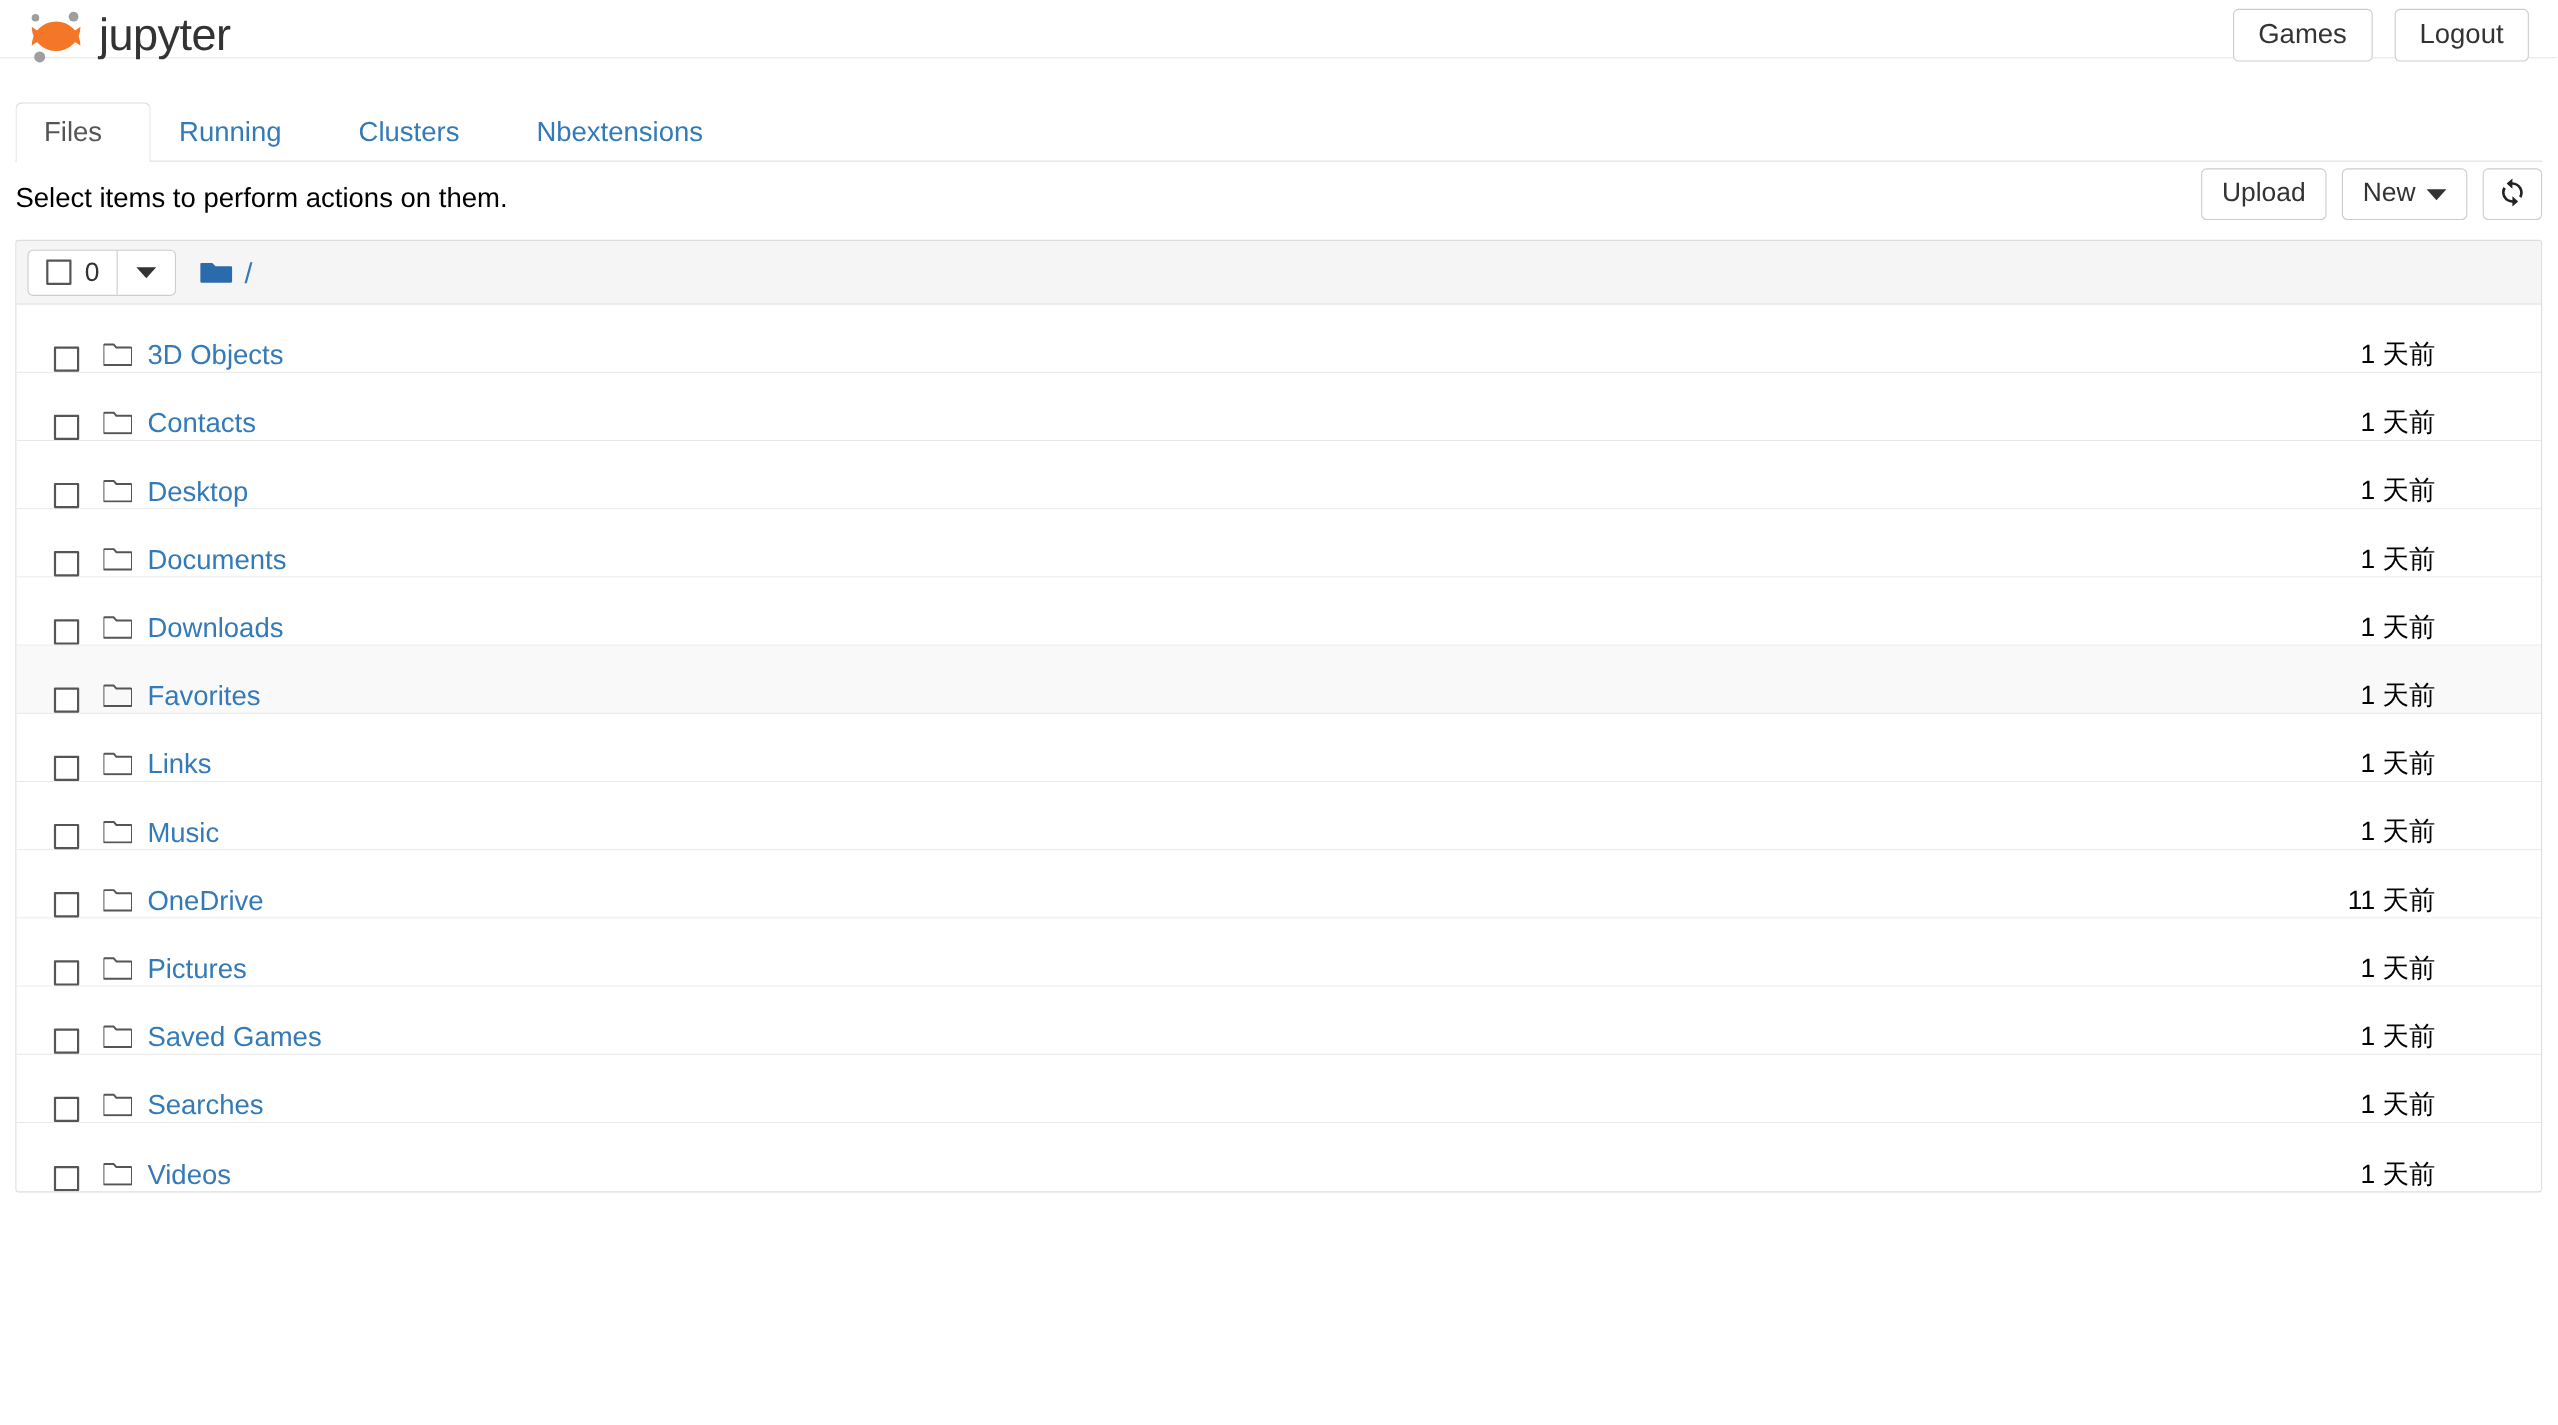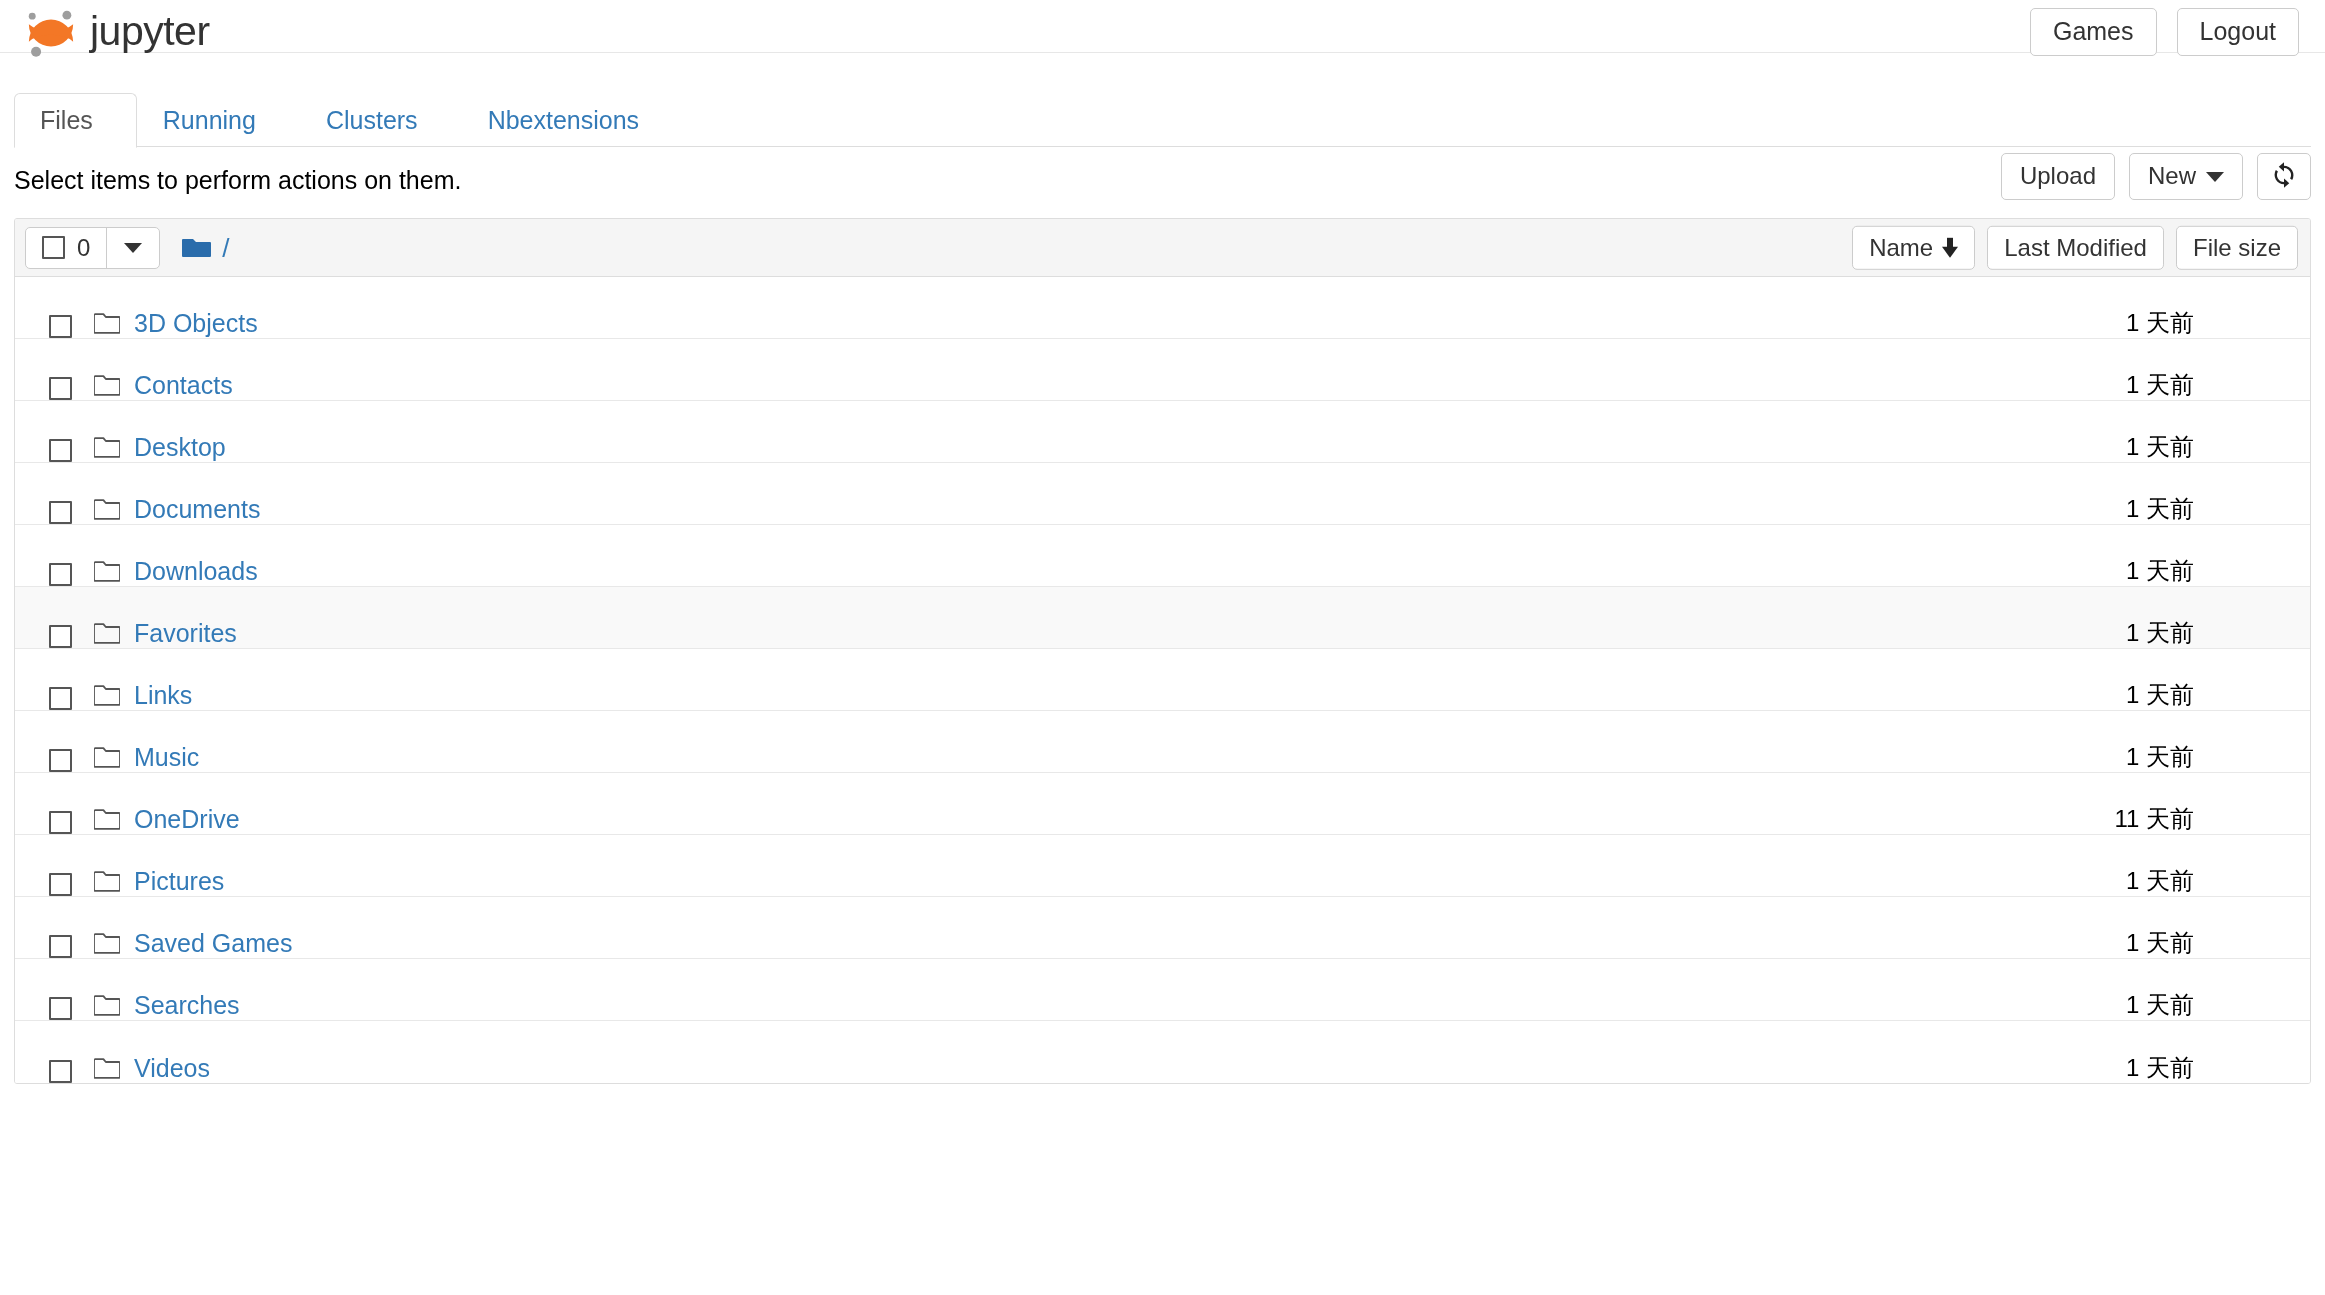--- a/index.html
+++ b/index.html
@@ -280,21 +280,21 @@
   .row-name {
     margin-left: 14px;
     font-size: 25px;
     color: #337ab7;
     cursor: pointer;
     line-height: 1.2;
     text-decoration: none;
   }
   .row-modified {
     position: absolute;
-    right: 116px;
+    right: 96px;
     font-size: 24px;
     color: #000000;
     line-height: 1.2;
     white-space: nowrap;
   }
 </style>
 </head>
 <body>
 
 <div class="header">
@@ -362,32 +362,20 @@
 
     <div class="breadcrumb">
       <span>
         <svg class="folder-solid" width="30" height="24" viewBox="0 0 30 24" xmlns="http://www.w3.org/2000/svg">
           <path d="M1,3 h10 l3,3 h14 a1,1 0 0 1 1,1 v13 a1,1 0 0 1 -1,1 h-27 a1,1 0 0 1 -1,-1 v-16 a1,1 0 0 1 1,-1 z" fill="#2a6cab"></path>
         </svg>
       </span>
       <span class="crumb-sep">/</span>
     </div>
 
-    <div class="sort-group">
-      <button class="sort-btn">
-        <span>Name</span>
-        <span class="arrow-down"></span>
-      </button>
-      <button class="sort-btn">
-        <span>Last Modified</span>
-      </button>
-      <button class="sort-btn">
-        <span>File size</span>
-      </button>
-    </div>
   </div>
 
   <div id="rows">
       <div class="row">
         <span class="row-cb"></span>
         <span class="row-icon"><svg width="26" height="22" viewBox="0 0 26 22" xmlns="http://www.w3.org/2000/svg">
             <path d="M1.2,2.2 h8.2 l2.4,2.8 h13 a1.2,1.2 0 0 1 1.2,1.2 v13.4 a1.2,1.2 0 0 1 -1.2,1.2 h-23.6 a1.2,1.2 0 0 1 -1.2,-1.2 v-16.2 a1.2,1.2 0 0 1 1.2,-1.2 z" fill="none" stroke="#555555" stroke-width="1.8" stroke-linejoin="round"></path>
           </svg></span>
         <span class="row-name">3D Objects</span>
         <span class="row-modified">1 天前</span>

